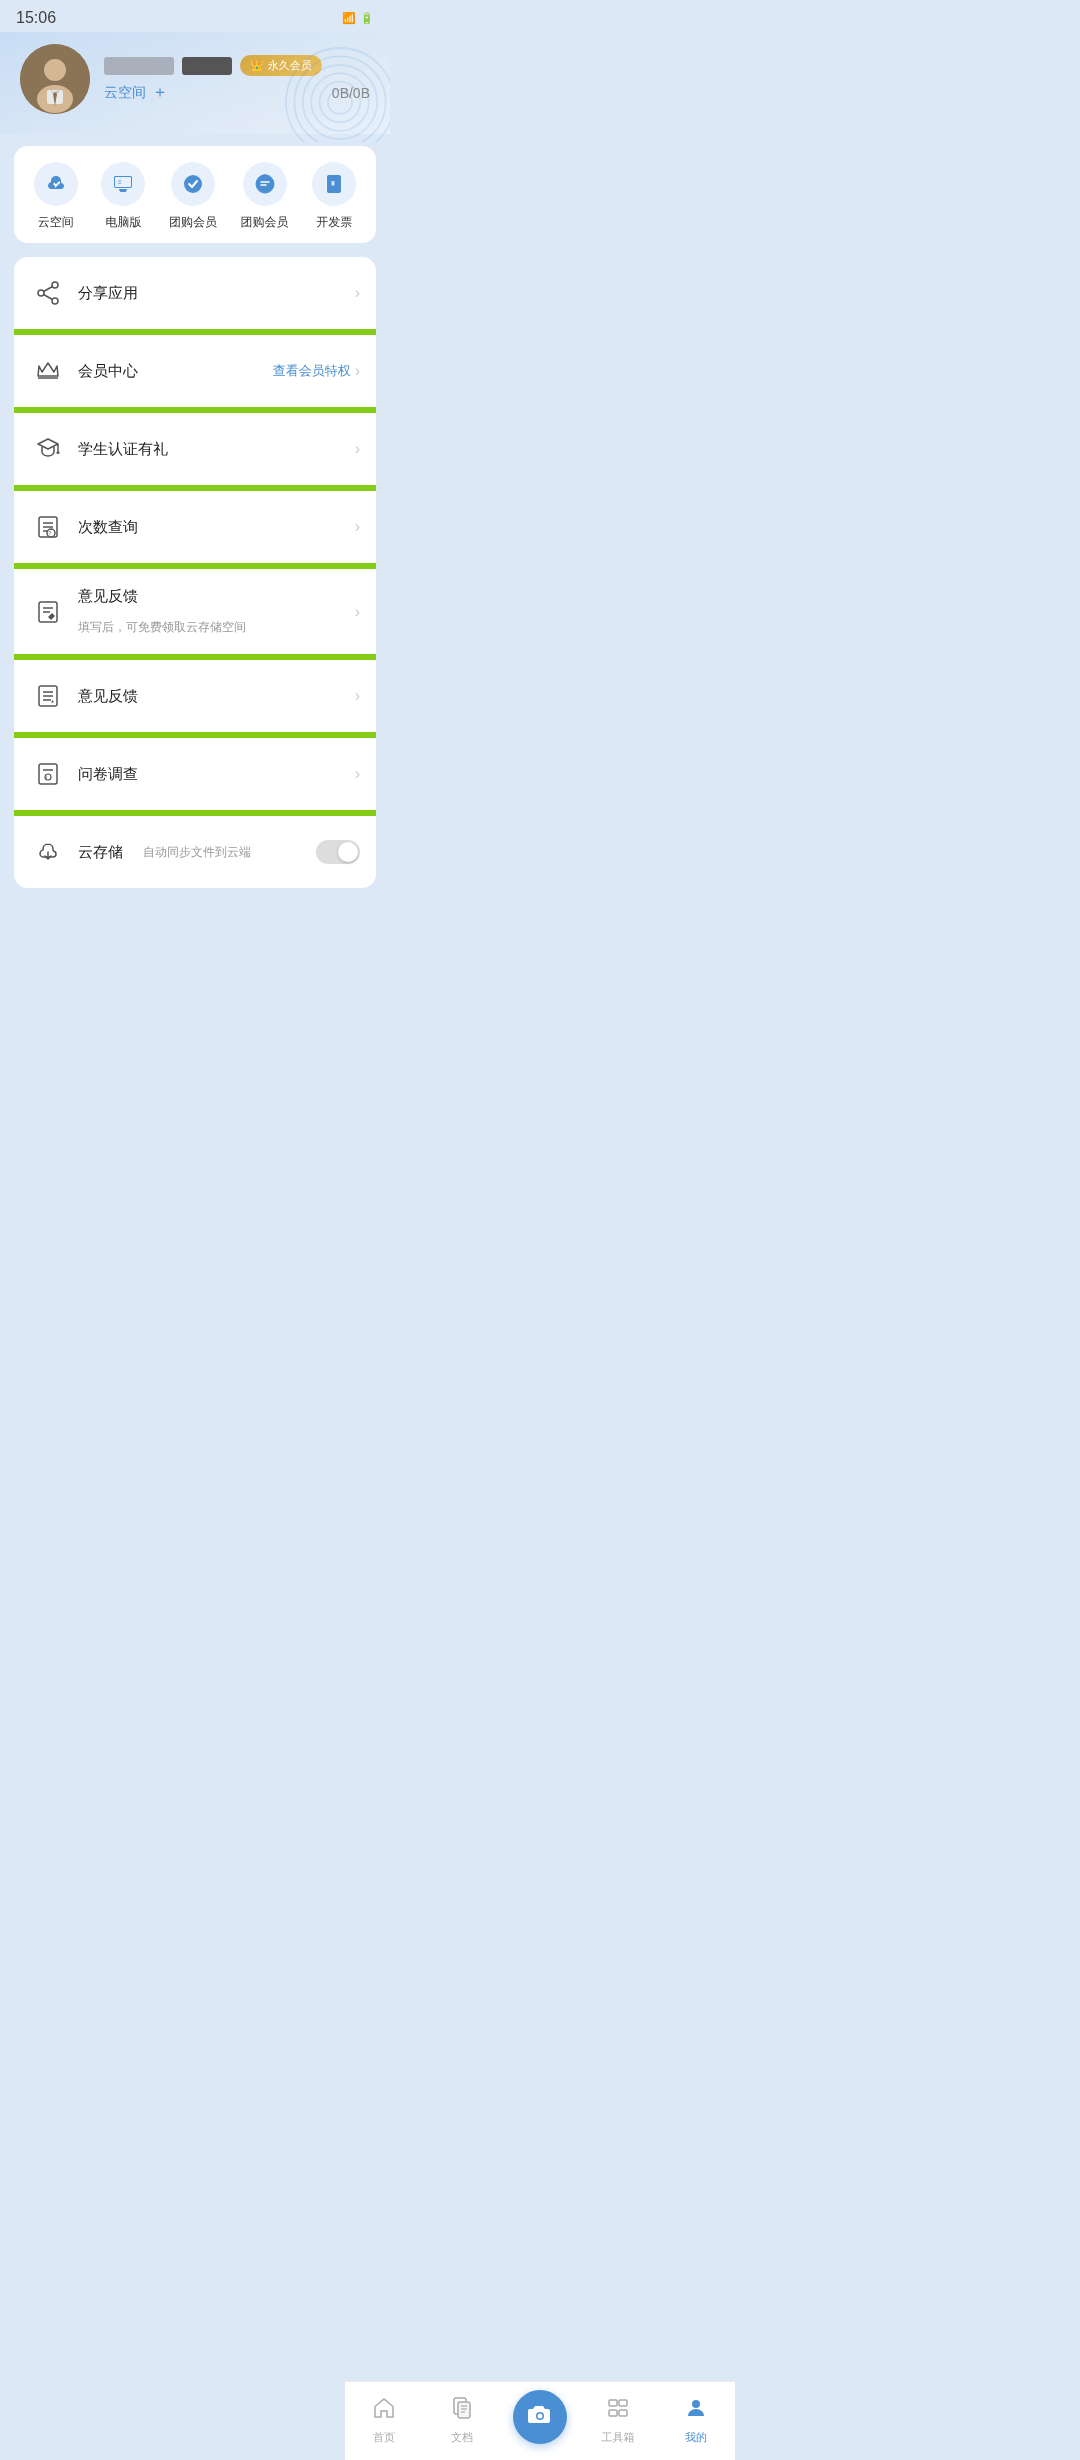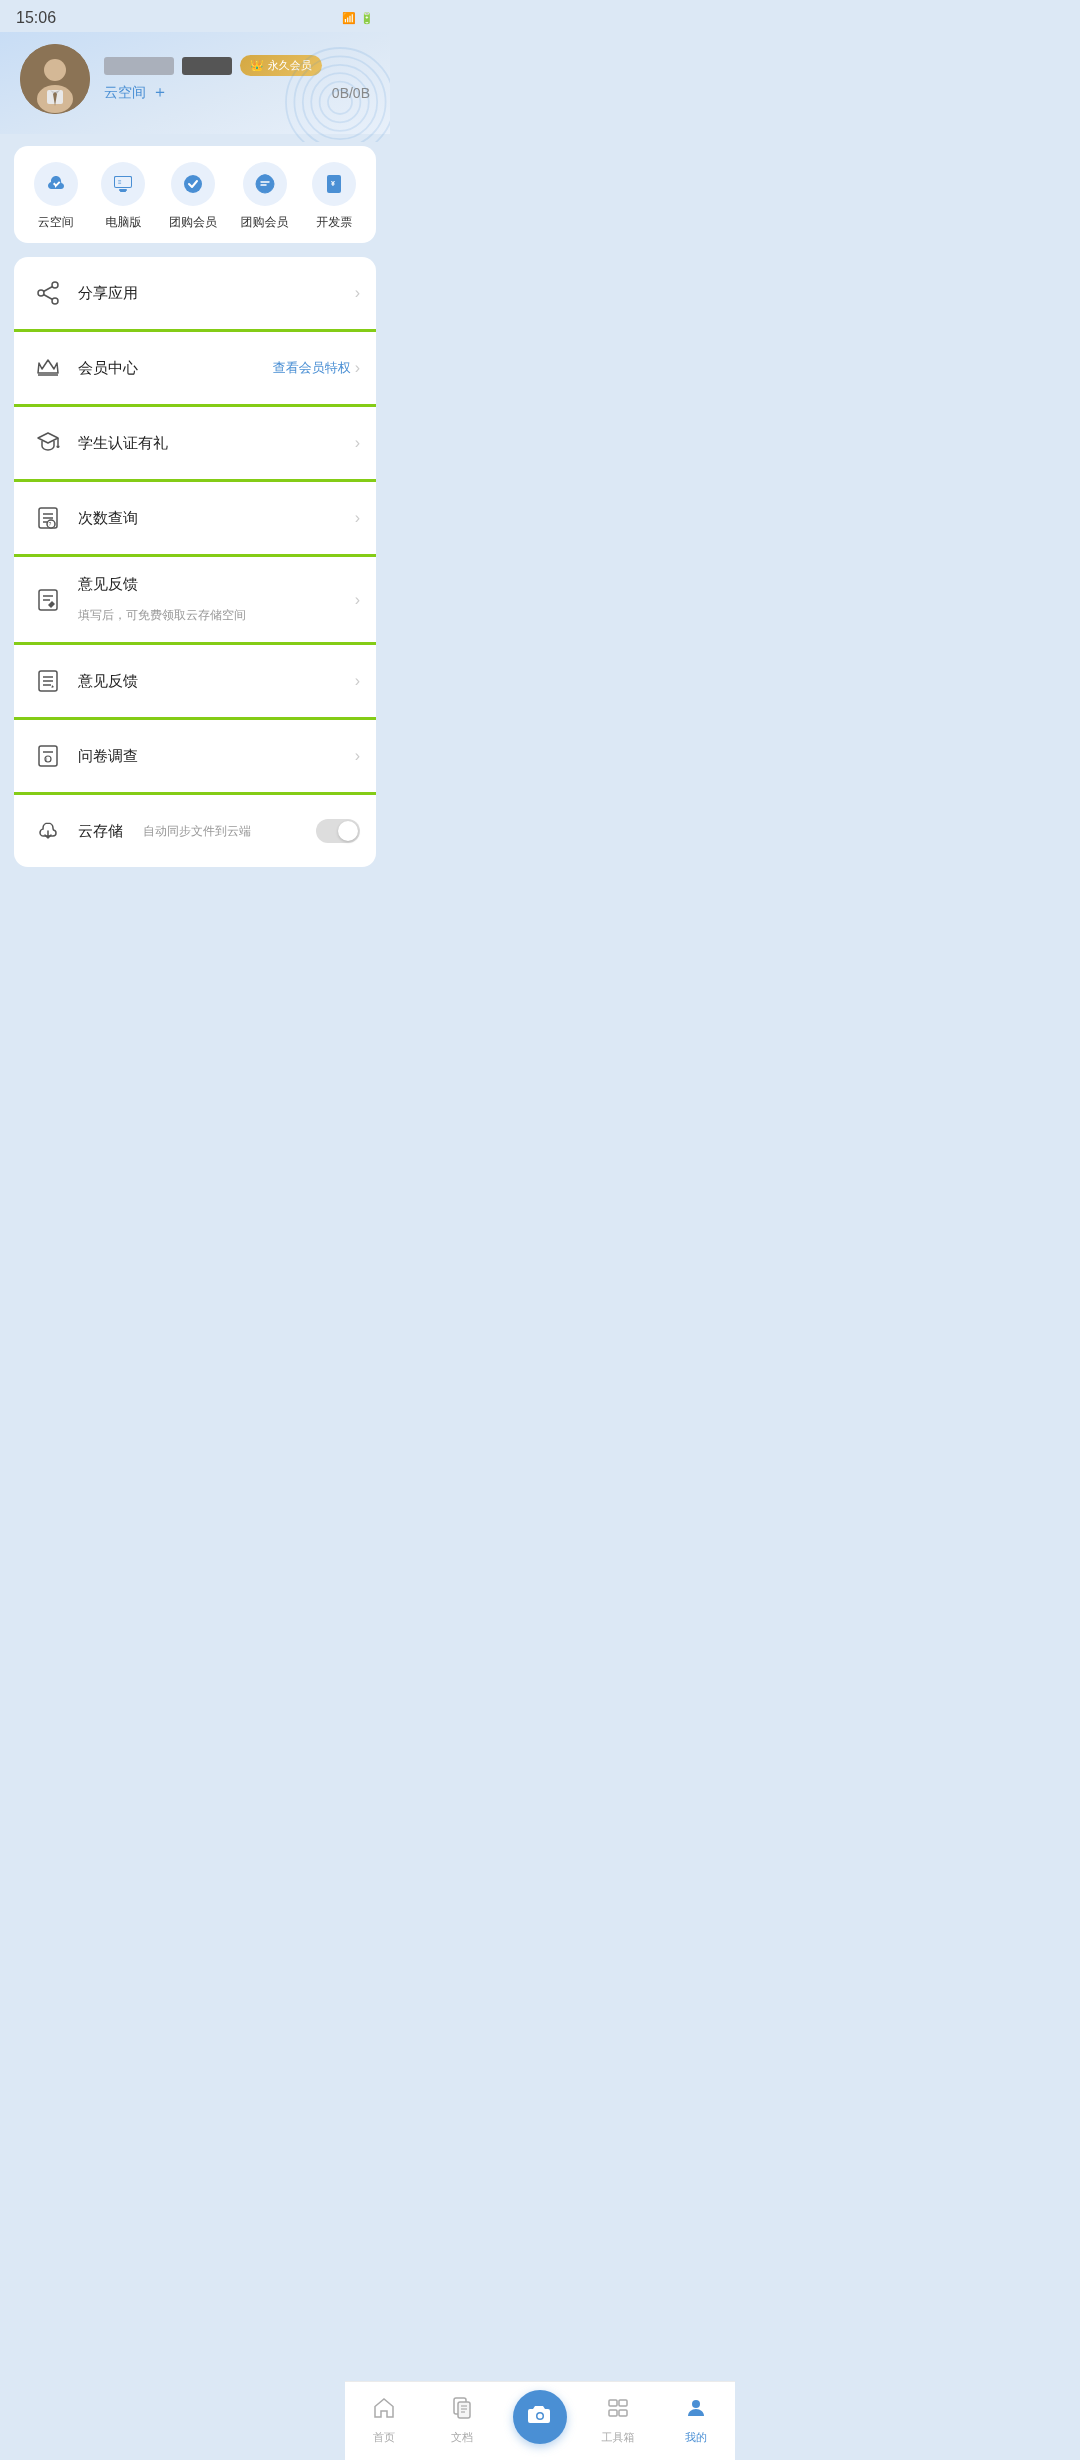--- a/index.html
+++ b/index.html
@@ -165,21 +165,21 @@
       background: #fff;
       border-radius: 14px;
       margin: 0 14px 14px;
       overflow: hidden;
     }
 
     .menu-item {
       display: flex;
       align-items: center;
       padding: 18px 16px;
-      border-bottom: 3px solid #84cc16;
+      border-bottom: 6px solid #84cc16;
       cursor: pointer;
       position: relative;
     }
 
     .menu-item:last-child {
       border-bottom: none;
     }
 
     .menu-icon-wrap {
       width: 36px;

